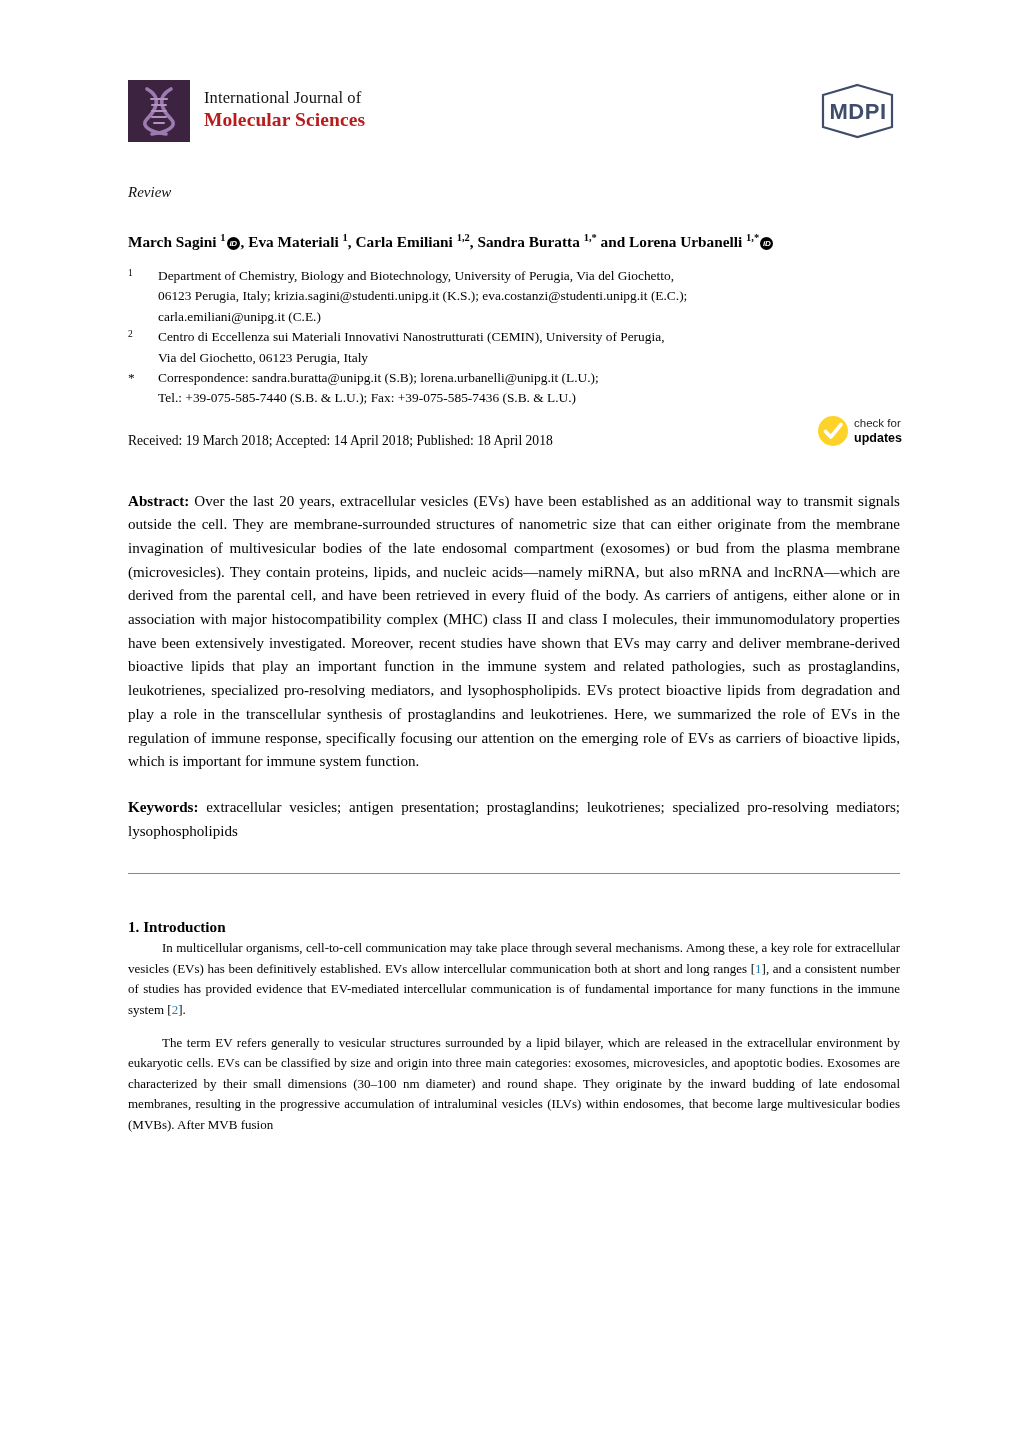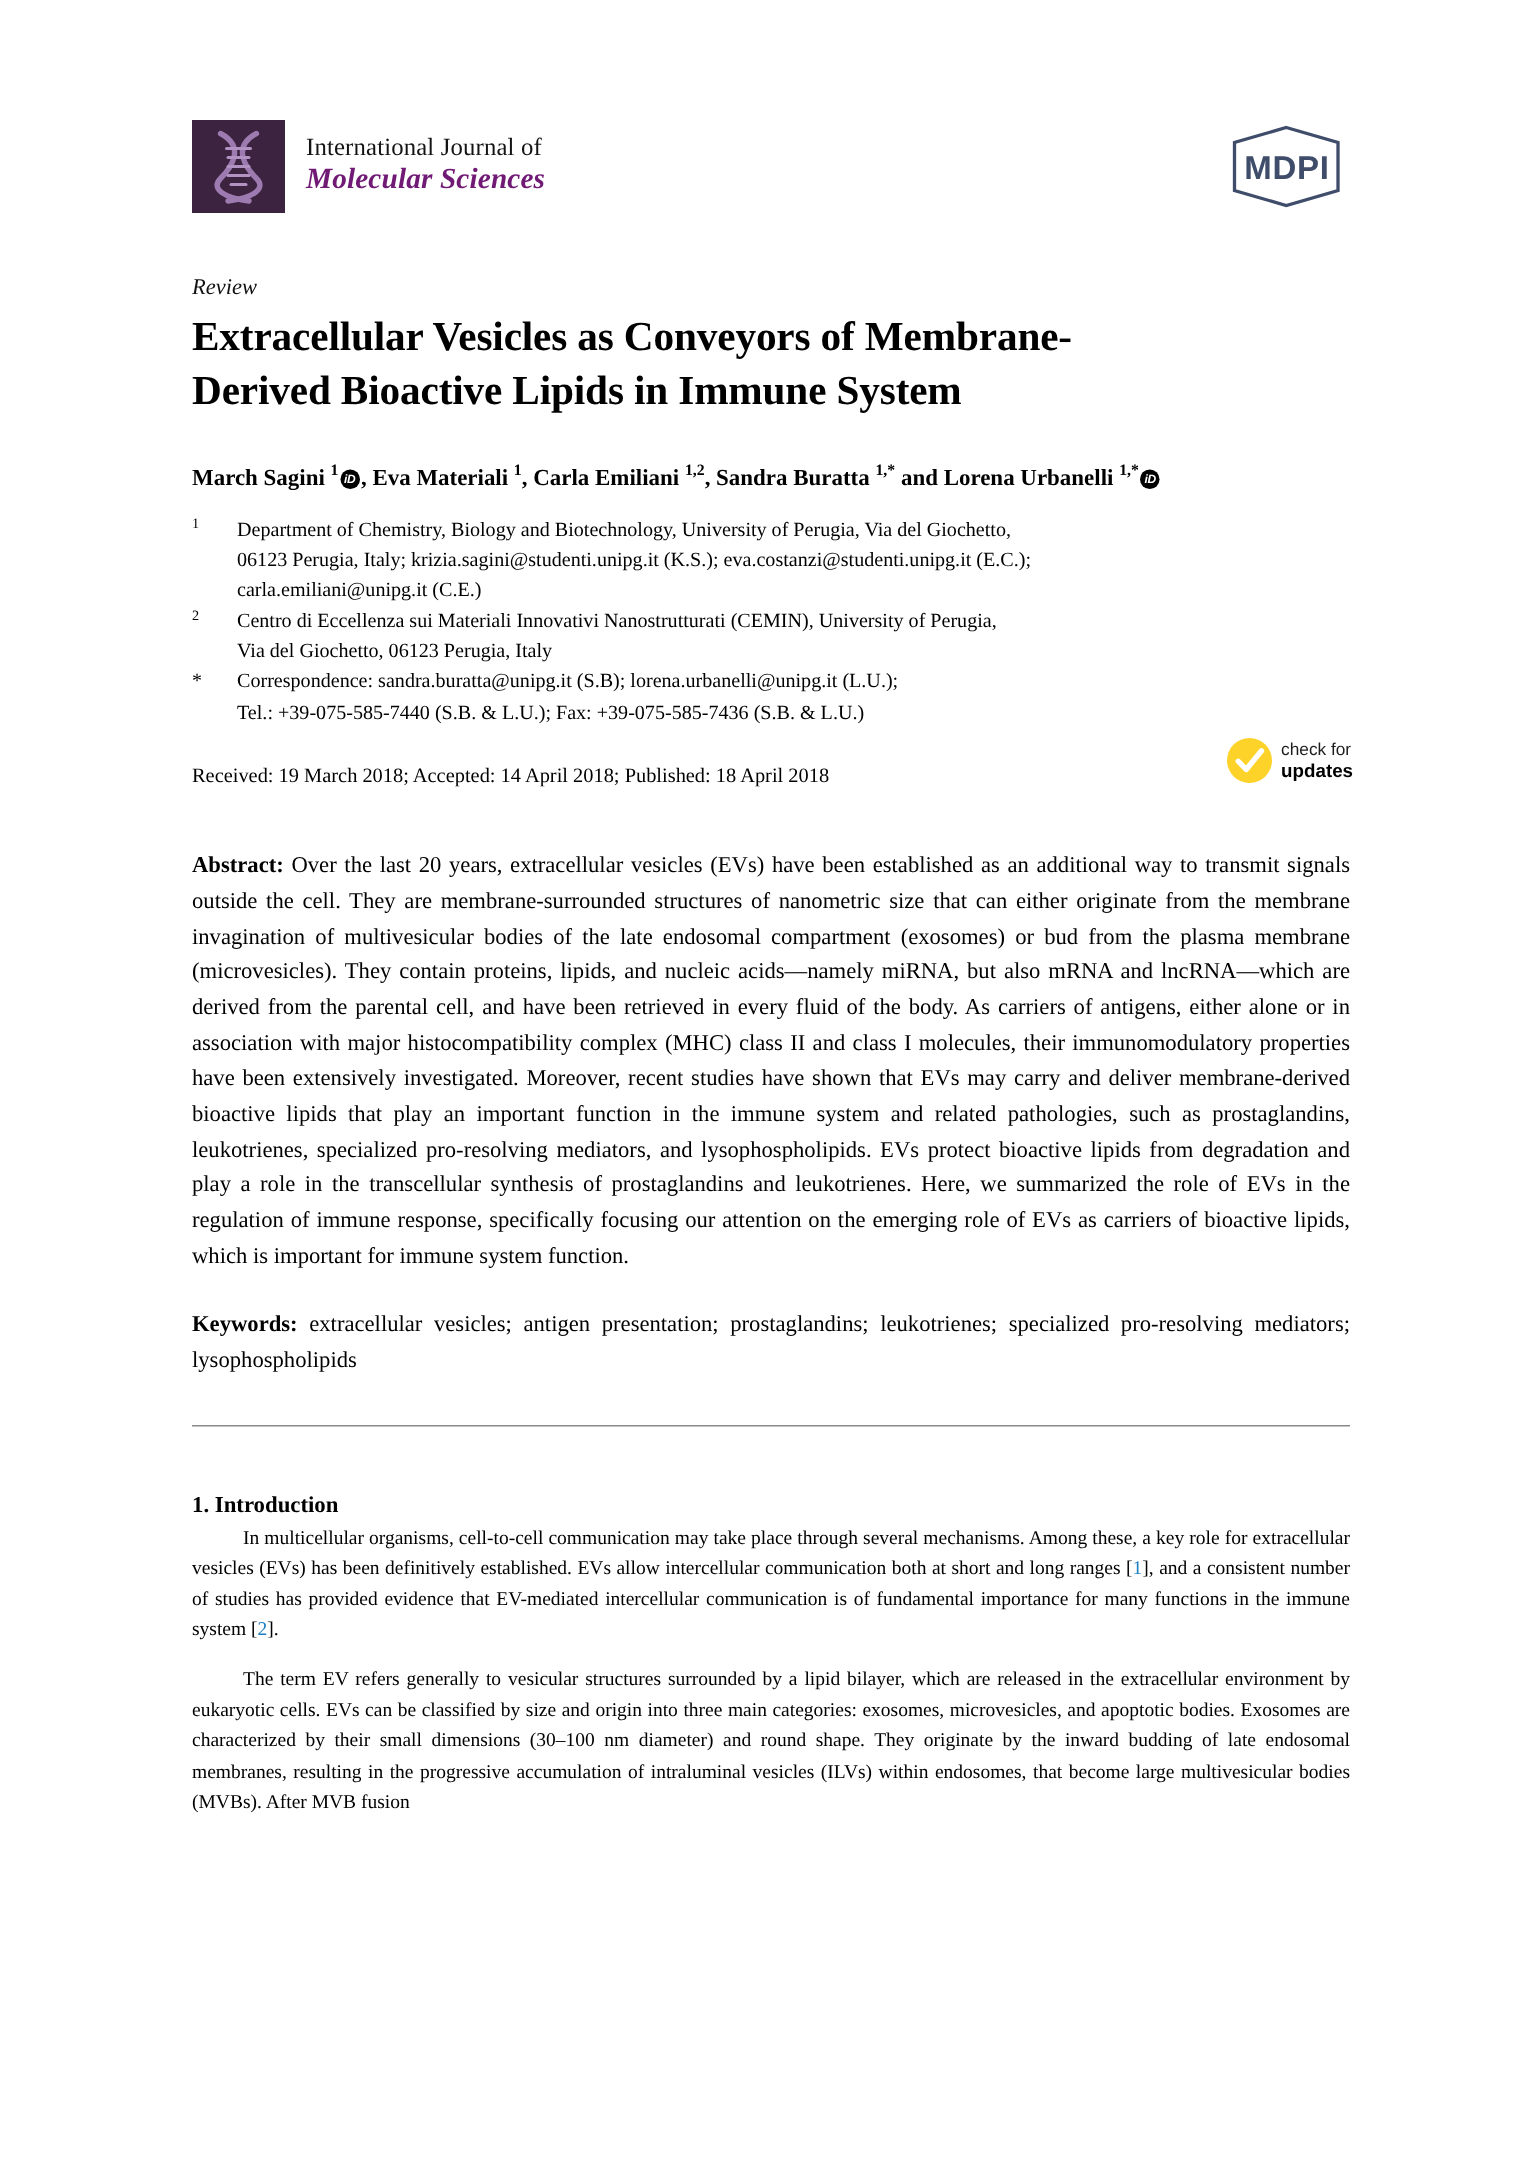--- a/index.html
+++ b/index.html
@@ -53,22 +53,21 @@
     padding-bottom: 2px;
   }
   .journal-line1 {
     font-size: 16.5px;
     letter-spacing: .1px;
     color: #141414;
   }
   .journal-line2 {
     font-size: 19.5px;
     font-weight: bold;
-    font-style: italic;
-    color: #701a75;
+    color: #b91c1c;
     letter-spacing: .1px;
     margin-top: 1px;
   }
   .mdpi-logo {
     position: absolute;
     right: 0;
     top: 2px;
     width: 84px;
     height: 58px;
   }
@@ -249,21 +248,20 @@
       </div>
 
       <svg class="mdpi-logo" viewBox="0 0 84 58">
         <path d="M41.5,3 L76,13 L76,45 L41.5,55 L7,45 L7,13 Z" fill="none" stroke="#3f4d6b" stroke-width="2.2"></path>
         <rect x="14" y="14" width="56" height="30" fill="#ffffff"></rect>
         <text x="42" y="37" text-anchor="middle" font-family="Liberation Sans, sans-serif" font-size="22" font-weight="bold" fill="#3f4d6b" letter-spacing="0.5">MDPI</text>
       </svg>
     </div>
 
     <div class="article-type">Review</div>
-    <h1 class="paper-title">Extracellular Vesicles as Conveyors of Membrane-Derived Bioactive Lipids in Immune System</h1>
 
     <div class="authors">
       <span id="authors-slot"><span>March Sagini </span><sup>1</sup><span class="orcid">iD</span><span>, </span><span>Eva Materiali </span><sup>1</sup><span>, </span><span>Carla Emiliani </span><sup>1,2</sup><span>, </span><span>Sandra Buratta </span><sup>1,*</sup><span> and </span><span>Lorena Urbanelli </span><sup>1,*</sup><span class="orcid">iD</span></span>
     </div>
 
     <div class="affiliations">
       <div id="affiliations-slot">
           <div class="aff-row">
             <div class="aff-marker"><sup>1</sup></div>
             <div class="aff-text">

